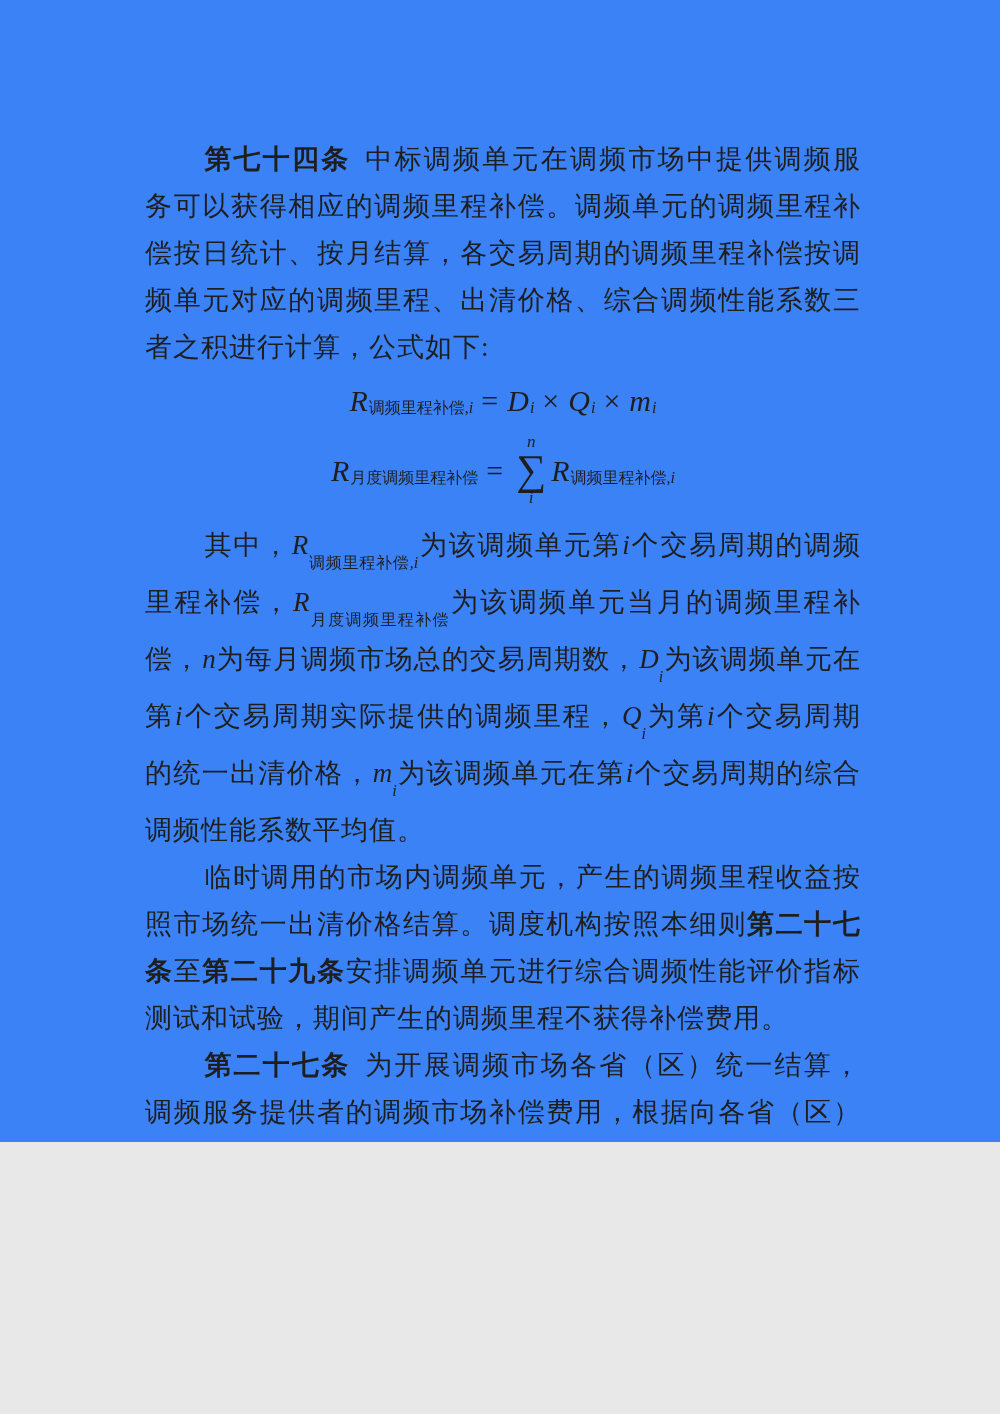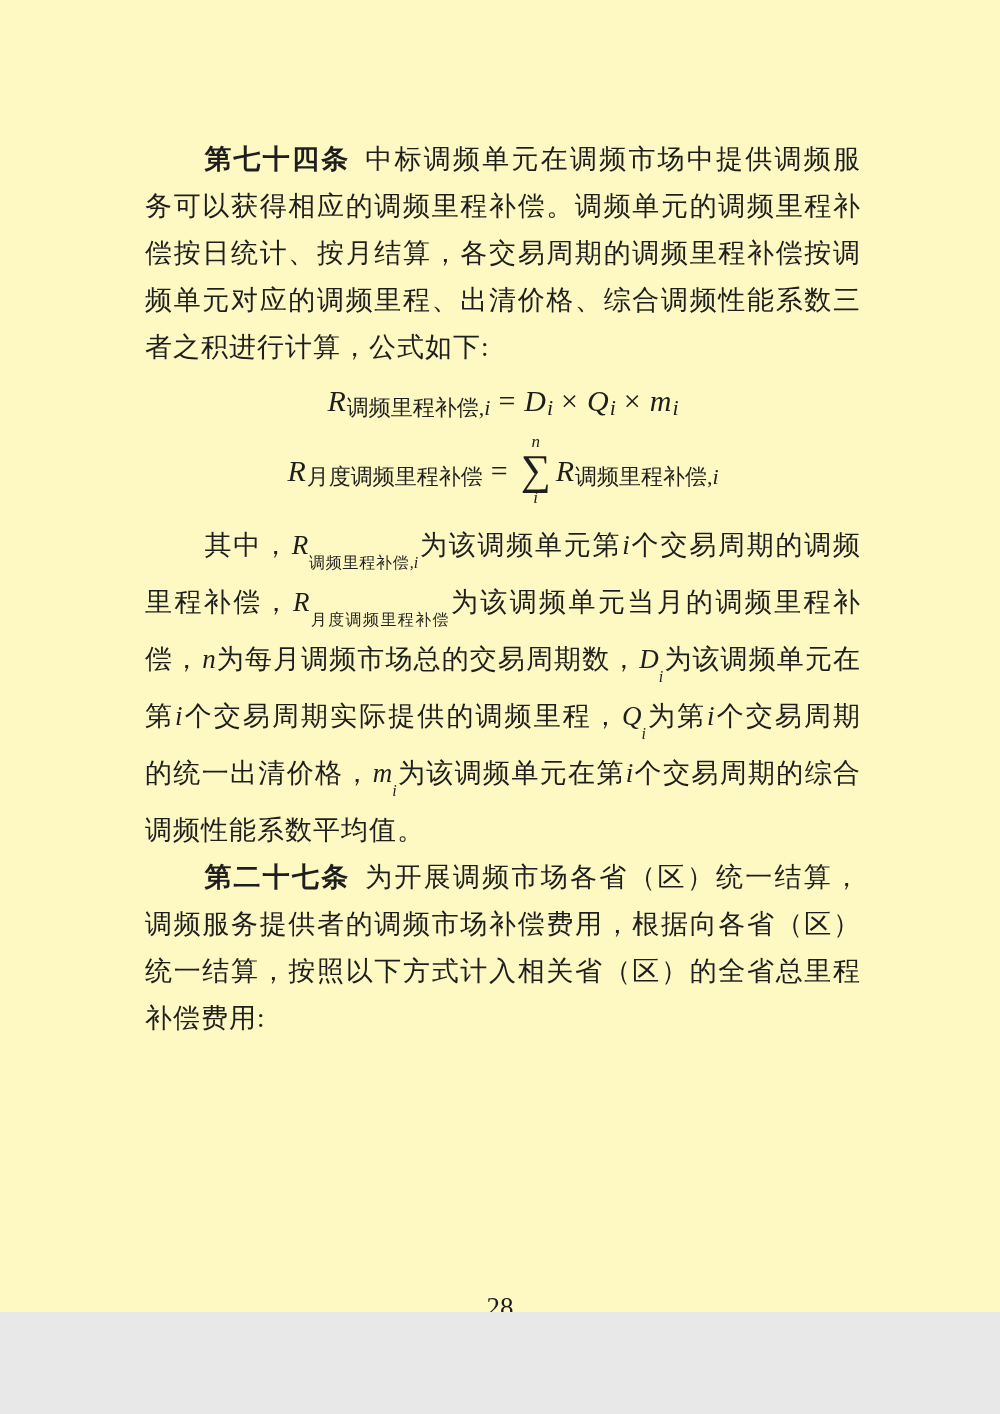--- a/index.html
+++ b/index.html
@@ -1,22 +1,22 @@
 <!DOCTYPE html>
 <html><head>
 <meta charset="utf-8">
 <style>
   * { margin: 0; padding: 0; box-sizing: border-box; }
   html, body { background: #e8e8e8; }
   .page {
     position: relative;
     width: 1000px;
-    height: 1312px;
+    height: 1142px;
     margin: 0 auto;
-    background: #fef9c3;
+    background: #3b82f6;
     color: #1e1e1e;
     font-family: "Liberation Serif", "DejaVu Serif", serif;
     overflow: hidden;
   }
   .content {
     position: absolute;
     left: 145px;
     top: 136px;
     width: 716px;
     font-size: 27px;
@@ -34,21 +34,21 @@
   .formula-line {
     display: flex;
     align-items: center;
     justify-content: center;
     margin: 6px 0 14px 0;
     font-size: 30px;
     line-height: 1.2;
   }
   .mvar { font-style: italic; font-family: "Liberation Serif", "DejaVu Serif", serif; }
   .msub {
-    font-size: 22px;
+    font-size: 16px;
     vertical-align: -7px;
     position: relative;
     top: 7px;
     letter-spacing: 0;
   }
   .msub-cn { font-style: normal; }
   .msub i { font-style: italic; }
   .mop { margin: 0 8px; font-style: normal; }
   .sum {
     display: inline-flex;
@@ -105,20 +105,21 @@
           <span class="sum-sigma">∑</span>
           <span class="sum-lower">i</span>
         </span>
         <span class="mvar">R</span>
           <span class="msub"><span class="msub-cn">调频里程补偿,</span><i>i</i></span>
       </div>
     </div>
 
     <p class="para"><span>其中，</span><span class="imath"><span>R</span><span class="msub"><span class="msub-cn">调频里程补偿,</span><i>i</i></span></span><span>为该调频单元第</span><span class="imath">i</span><span>个交易周期的调频里程补偿，</span><span class="imath"><span>R</span><span class="msub"><span class="msub-cn">月度调频里程补偿</span></span></span><span>为该调频单元当月的调频里程补偿，</span><span class="imath">n</span><span>为每月调频市场总的交易周期数，</span><span class="imath"><span>D</span><span class="msub"><i>i</i></span></span><span>为该调频单元在第</span><span class="imath">i</span><span>个交易周期实际提供的调频里程，</span><span class="imath"><span>Q</span><span class="msub"><i>i</i></span></span><span>为第</span><span class="imath">i</span><span>个交易周期的统一出清价格，</span><span class="imath"><span>m</span><span class="msub"><i>i</i></span></span><span>为该调频单元在第</span><span class="imath">i</span><span>个交易周期的综合调频性能系数平均值。</span></p>
 
+    <p class="para"><span>临时调用的市场内调频单元，产生的调频里程收益按照市场统一出清价格结算。调度机构按照本细则</span><span class="bold">第二十七条</span><span>至</span><span class="bold">第二十九条</span><span>安排调频单元进行综合调频性能评价指标测试和试验，期间产生的调频里程不获得补偿费用。</span></p>
 
     <p class="para"><span class="bold">第二十七条</span><span class="heading-space"></span><span>为开展调频市场各省（区）统一结算，调频服务提供者的调频市场补偿费用，根据向各省（区）统一结算，按照以下方式计入相关省（区）的全省总里程补偿费用:</span></p>
 
 
   </div>
 
   <div class="page-number">28</div>
 </div>
 
 </body></html>

